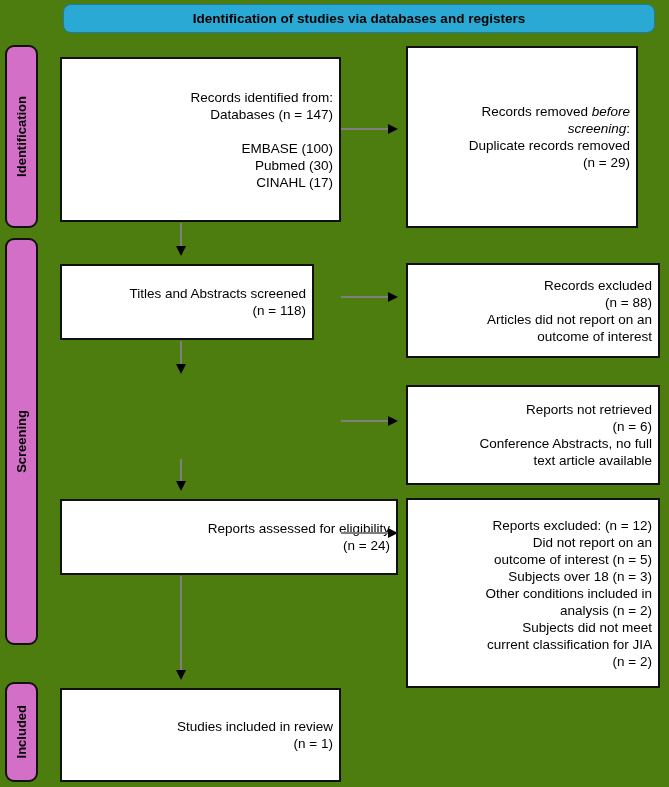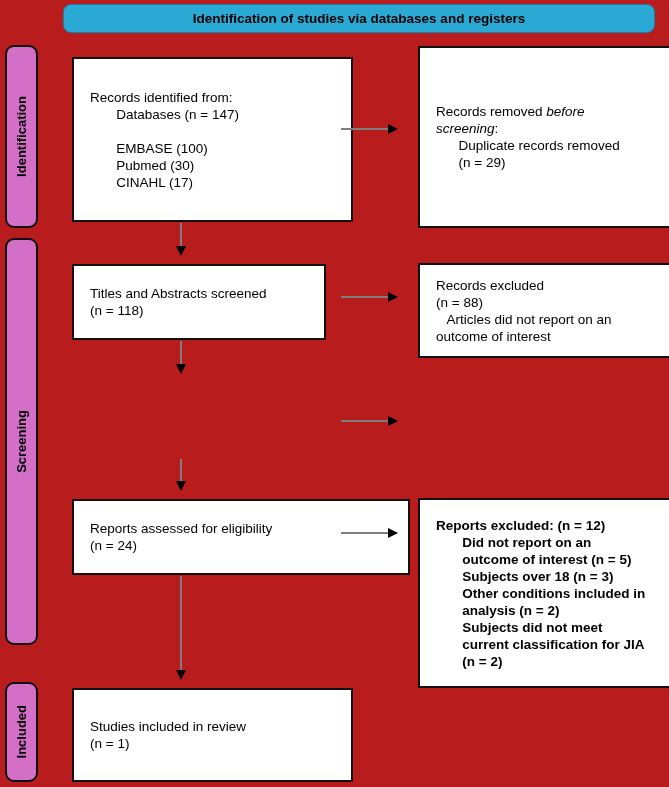--- a/index.html
+++ b/index.html
@@ -5,22 +5,23 @@
   html, body {
     margin: 0;
     padding: 0;
     background: #ffffff;
     font-family: "Liberation Sans", sans-serif;
   }
   .canvas {
     position: relative;
     width: 669px;
     height: 787px;
-    background: #b91c1c;
+    background: #4d7c0f;
     overflow: hidden;
+    text-align: right;
   }
   .header-bar {
     position: absolute;
     left: 63px; top: 4px;
     width: 592px; height: 29px;
     background: #29a9d4;
     border: 1px solid #1a7fa8;
     border-radius: 8px;
     display: flex;
     align-items: center;
@@ -57,39 +58,38 @@
     border: 2px solid #111111;
     box-sizing: border-box;
     display: flex;
     flex-direction: column;
     justify-content: center;
     padding-left: 16px;
     padding-right: 6px;
     font-size: 13.5px;
     line-height: 17px;
     color: #000000;
-    margin-left: 12px;
   }
   .flow-box .lines {
     white-space: pre;
   }
   .mixed-line {
     white-space: pre;
   }
   .mixed-line .it {
     font-style: italic;
   }
   #id-records        { left: 60px;  top: 57px;  width: 281px; height: 165px; }
-  #id-removed        { left: 406px; top: 46px;  width: 256px; height: 182px; }
+  #id-removed        { left: 406px; top: 46px;  width: 232px; height: 182px; }
   #scr-titles        { left: 60px;  top: 264px; width: 254px; height: 76px;  }
   #scr-rec-excluded  { left: 406px; top: 263px; width: 254px; height: 95px;  }
   #scr-sought        { left: 60px;  top: 382px; width: 281px; height: 76px;  }
   #scr-not-retrieved { left: 406px; top: 385px; width: 254px; height: 100px; }
   #scr-assessed      { left: 60px;  top: 499px; width: 338px; height: 76px;  }
-  #scr-rep-excluded  { left: 406px; top: 498px; width: 254px; height: 190px; font-weight: bold; }
+  #scr-rep-excluded  { left: 406px; top: 498px; width: 254px; height: 190px; }
   #inc-studies       { left: 60px;  top: 688px; width: 281px; height: 94px;  }
   #label-identification { left: 5px; top: 45px;  height: 183px; }
   #label-screening      { left: 5px; top: 238px; height: 407px; }
   #label-included       { left: 5px; top: 682px; height: 100px; }
   .arrows {
     position: absolute;
     left: 0; top: 0;
     pointer-events: none;
   }
 </style>
@@ -134,20 +134,26 @@
   </div>
 
   <div class="flow-box" id="scr-rec-excluded">
     <div class="lines">Records excluded
 (n = 88)
    Articles did not report on an
 outcome of interest</div>
   </div>
 
 
+  <div class="flow-box" id="scr-not-retrieved">
+    <div class="lines">Reports not retrieved
+(n = 6)
+       Conference Abstracts, no full
+text article available</div>
+  </div>
 
   <div class="flow-box" id="scr-assessed">
     <div class="lines">Reports assessed for eligibility
 (n = 24)</div>
   </div>
 
   <div class="flow-box" id="scr-rep-excluded">
     <div class="lines">Reports excluded: (n = 12)
        Did not report on an
        outcome of interest (n = 5)

